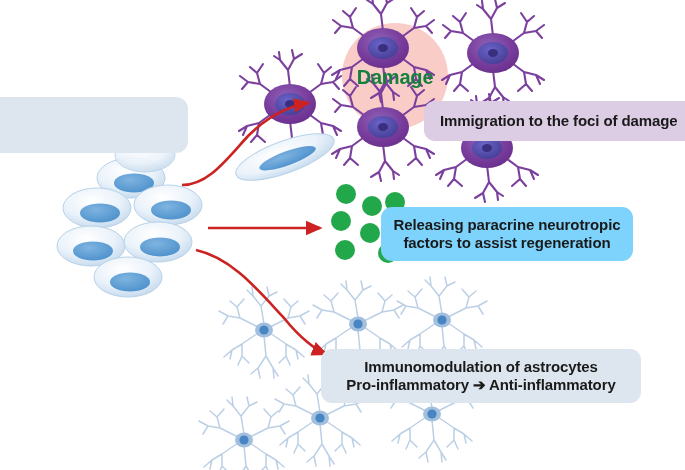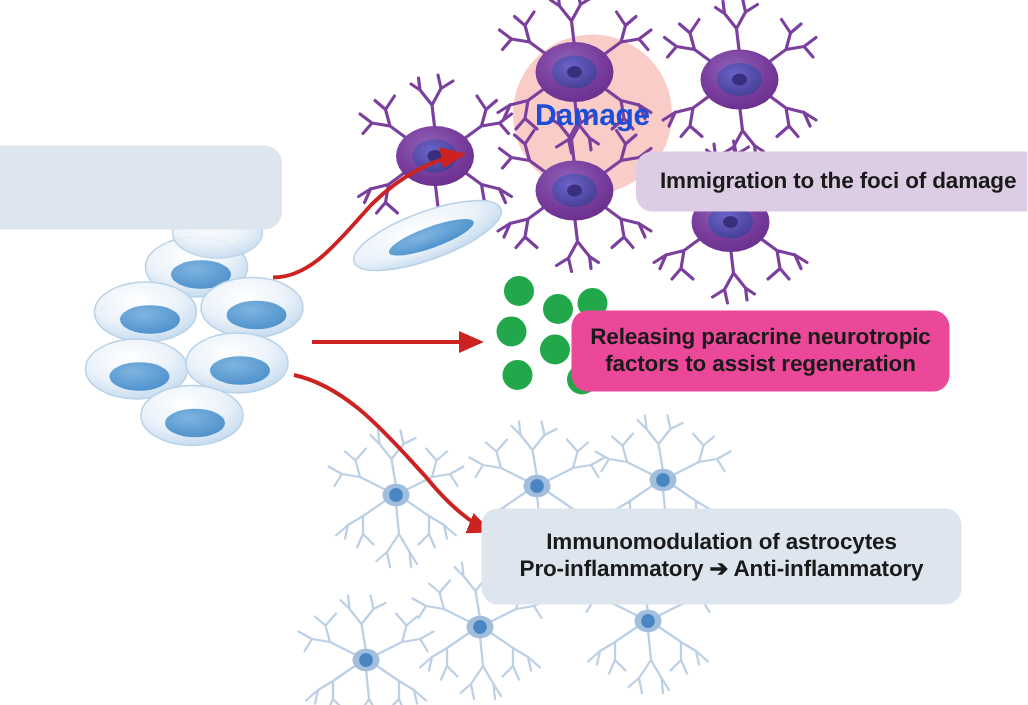--- a/index.html
+++ b/index.html
@@ -56,40 +56,40 @@
     padding-left: 8px;
     align-items: flex-start;
   }
   #box-immigration .line { padding-left: 8px; text-align: right; }
   #box-paracrine {
     left: 381px;
     top: 207px;
     width: 252px;
     height: 54px;
     border-radius: 11px;
-    background: #ec4899;
+    background: #7dd3fc;
     font-size: 15px;
   }
   #box-immuno {
     left: 321px;
-    top: 339px;
+    top: 349px;
     width: 320px;
-    height: 64px;
+    height: 54px;
     border-radius: 11px;
     background: #dde6ef;
     font-size: 15px;
   }
   #damage-text {
     position: absolute;
     left: 340px;
     top: 66px;
     width: 110px;
     font-size: 20px;
     font-weight: bold;
-    color: #1d4ed8;
+    color: #15803d;
     text-align: center;
     letter-spacing: -0.2px;
   }
 </style>
 </head>
 <body>
 
 <div id="stage">
 
   <svg class="layer" viewBox="0 0 685 470">

